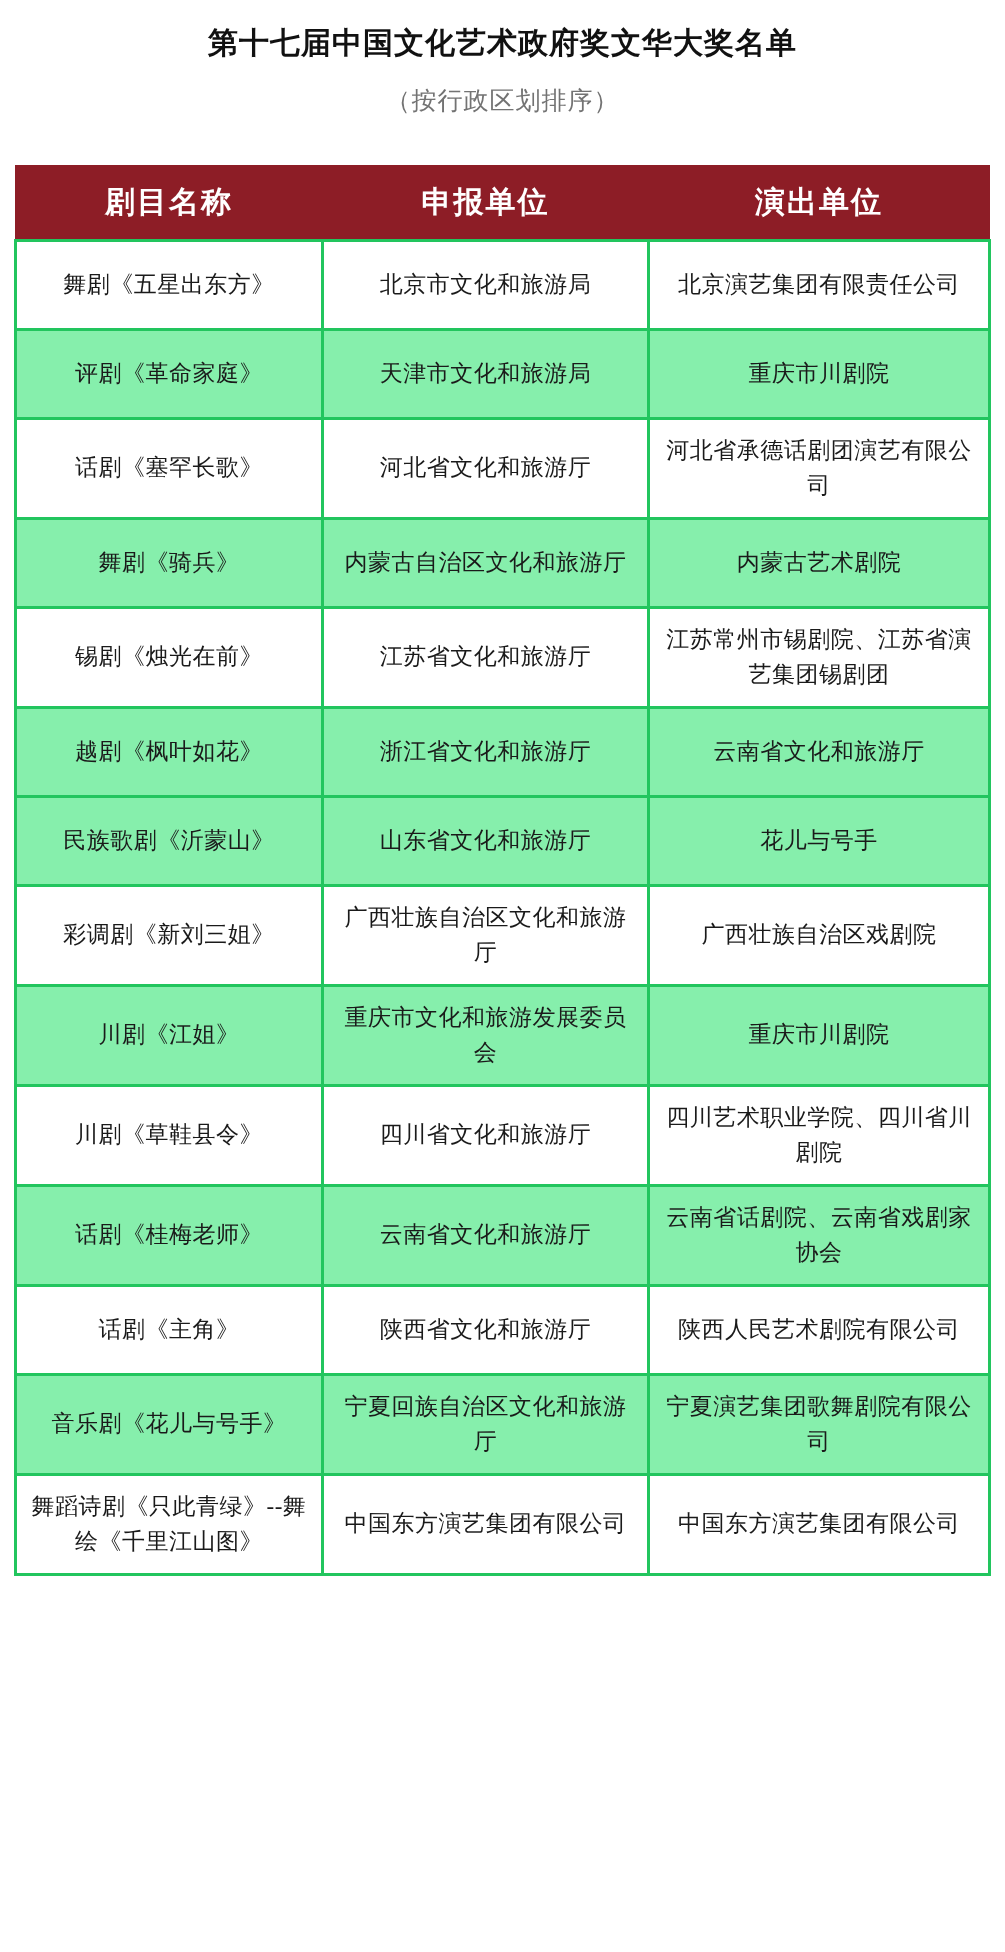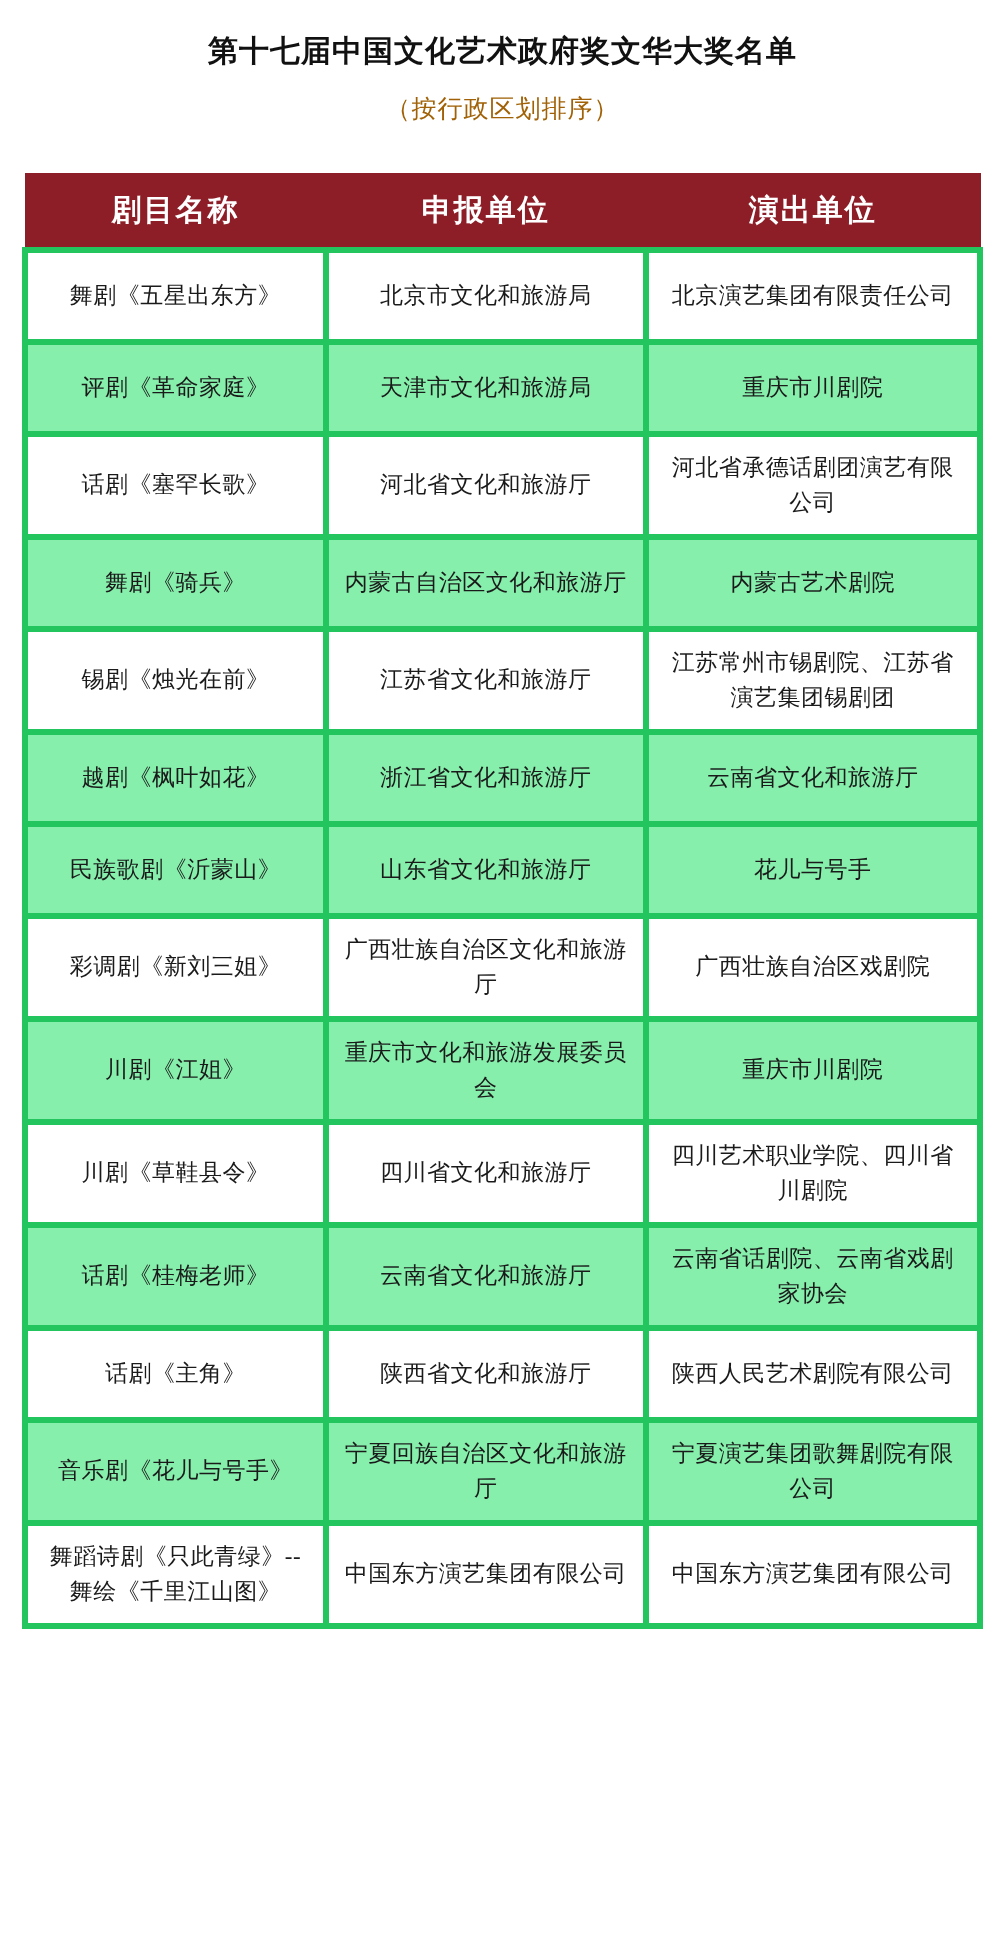--- a/index.html
+++ b/index.html
@@ -10,38 +10,38 @@
   body {
     width: 1005px;
     min-height: 1952px;
     font-family: "Liberation Serif", "DejaVu Serif", serif;
     color: #1a1a1a;
     -webkit-font-smoothing: antialiased;
   }
   .page {
     width: 1005px;
     box-sizing: border-box;
-    padding: 8px;
+    padding: 0;
   }
   .doc-title {
     text-align: center;
     font-size: 30px;
     font-weight: bold;
     letter-spacing: 1px;
     padding-top: 22px;
     line-height: 1.4;
     color: #111;
   }
   .doc-subtitle {
     text-align: center;
     font-size: 25px;
     font-weight: normal;
     padding-top: 20px;
     letter-spacing: 1px;
-    color: #a16207;
+    color: #737373;
   }
   .table-wrap {
     margin: 48px 14px 0 14px;
   }
   table.award-table {
     width: 100%;
     border-collapse: collapse;
     table-layout: fixed;
     font-size: 23px;
   }
@@ -54,21 +54,21 @@
     color: #ffffff;
     font-weight: bold;
     font-size: 30px;
     letter-spacing: 2px;
     padding: 16px 6px;
     border: 1px solid #8d1d26;
     text-align: center;
     vertical-align: middle;
   }
   table.award-table td {
-    border: 6px solid #22c55e;
+    border: 3px solid #22c55e;
     text-align: center;
     vertical-align: middle;
     padding: 14px 14px;
     line-height: 1.5;
     letter-spacing: 0.5px;
     height: 58px;
   }
   tr.odd td {
     background: #ffffff;
   }

